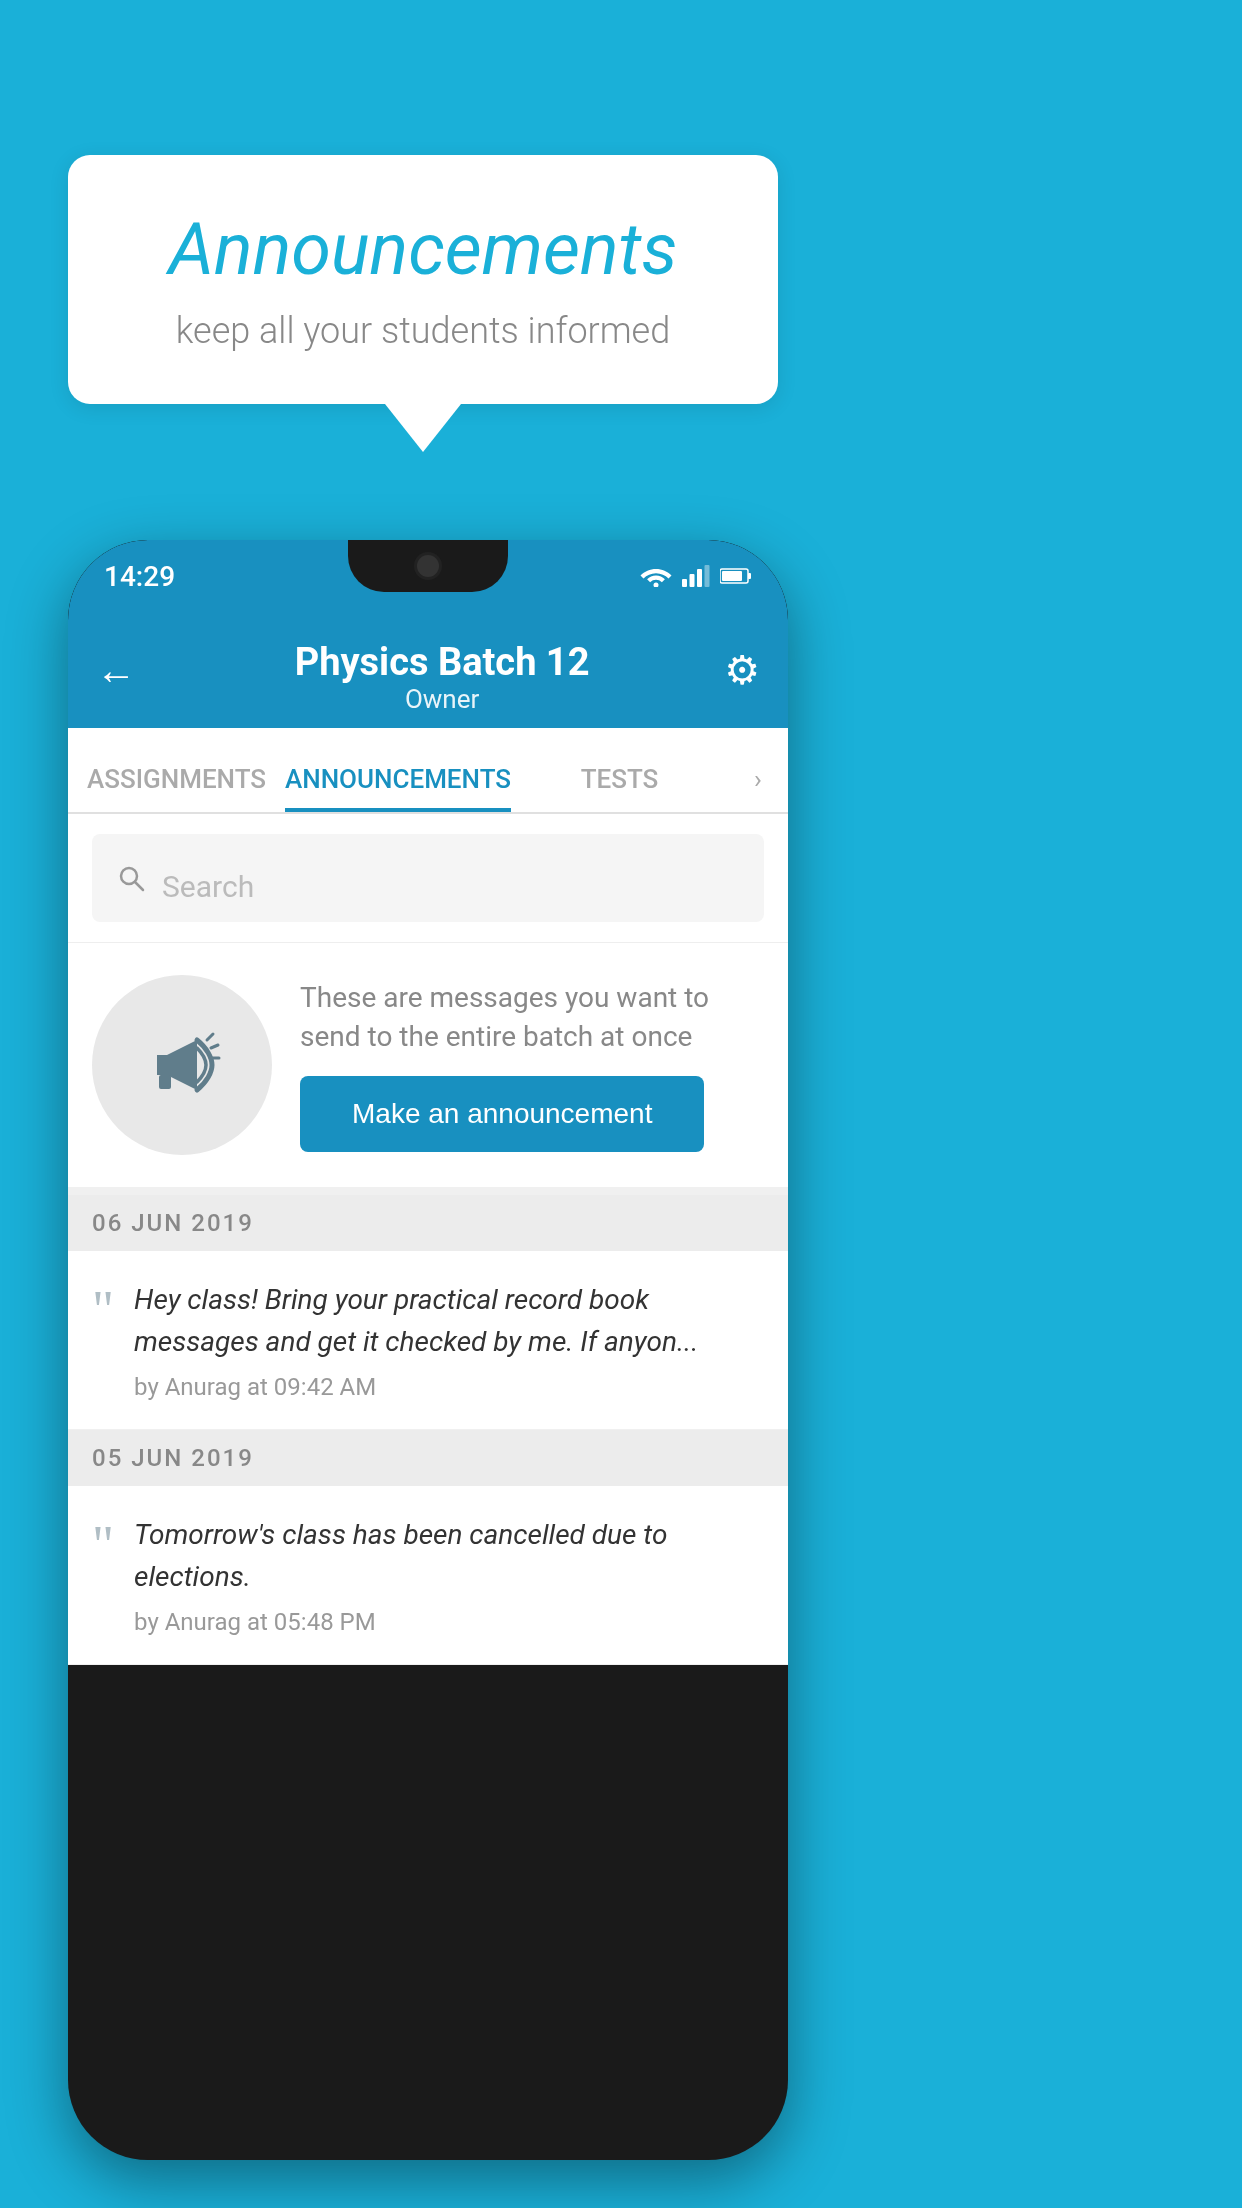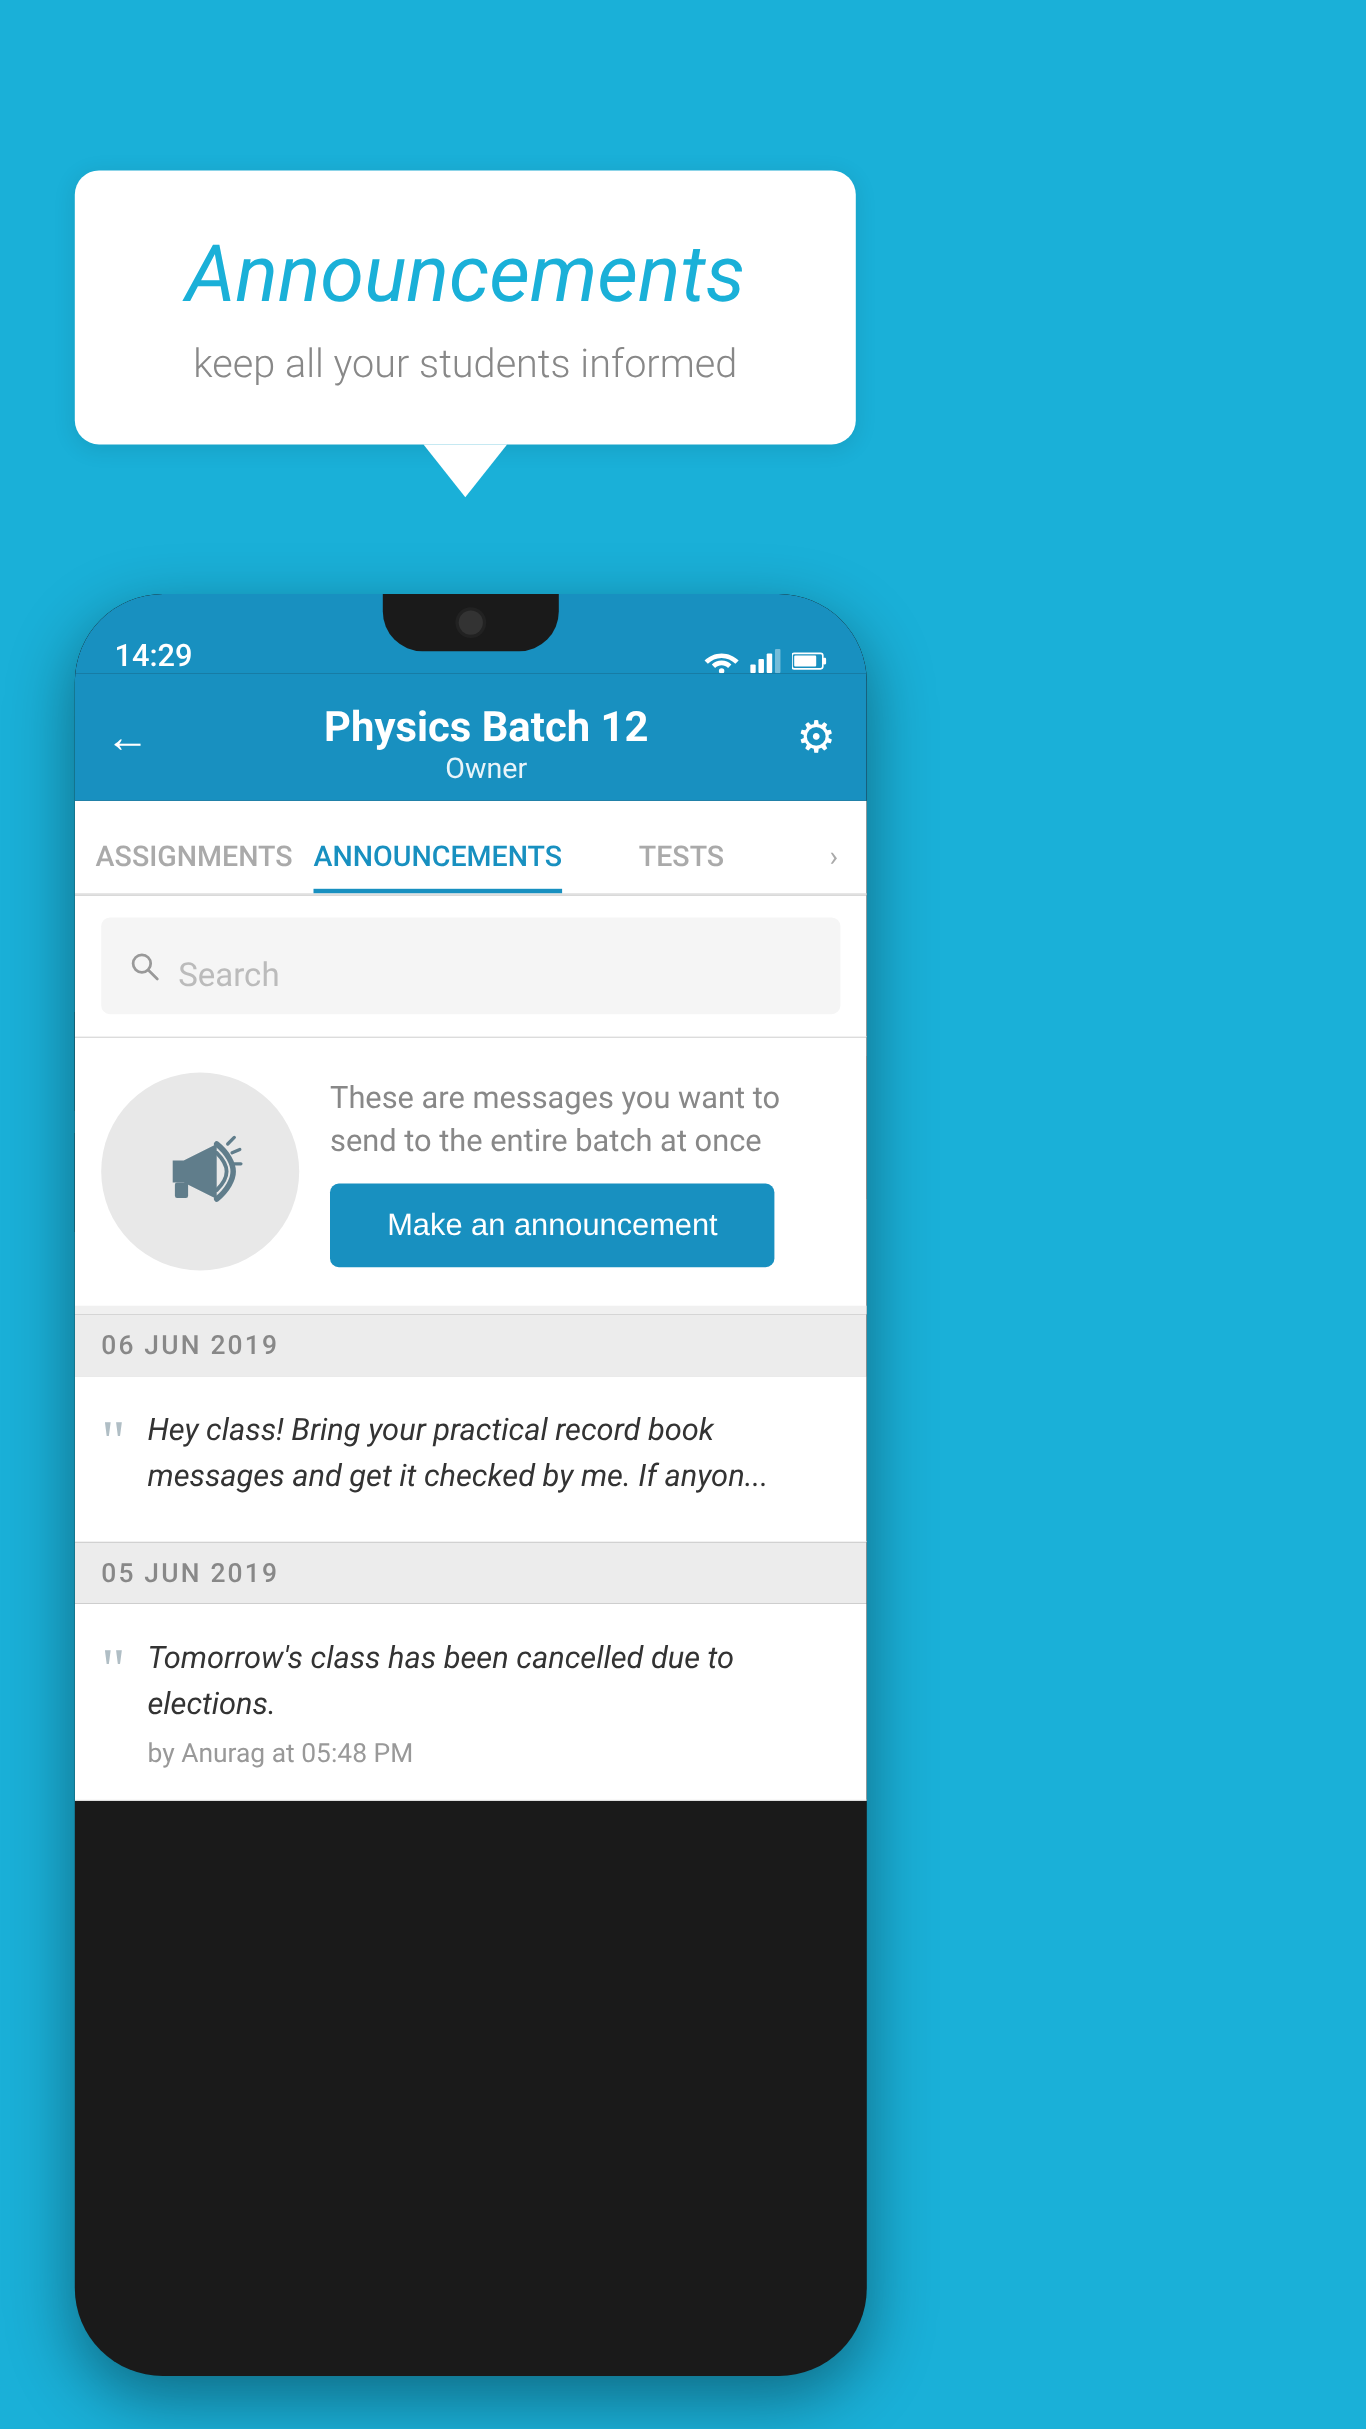--- a/index.html
+++ b/index.html
@@ -65,21 +65,21 @@
       position: absolute;
       top: 0; left: 0; right: 0; bottom: 0;
       border-radius: 80px;
       overflow: hidden;
     }
 
     .status-bar {
       background: #1890c0;
       height: 72px;
       display: flex;
-      align-items: flex-end;
+      align-items: center;
       justify-content: space-between;
       padding: 0 36px;
       position: relative;
     }
 
     .status-time {
       font-size: 28px;
       color: white;
       font-weight: 500;
     }
@@ -439,20 +439,21 @@
         <button class="make-announcement-btn">Make an announcement</button>
       </div>
     </div>
 
     <div class="date-separator">06  JUN  2019</div>
 
     <div class="announcement-item">
       <div class="quote-icon">"</div>
       <div class="announcement-content">
         <div class="announcement-text">Hey class! Bring your practical record book messages and get it checked by me. If anyon...</div>
+        <div class="announcement-meta">by Anurag at 09:42 AM</div>
       </div>
     </div>
 
     <div class="date-separator">05  JUN  2019</div>
 
     <div class="announcement-item">
       <div class="quote-icon">"</div>
       <div class="announcement-content">
         <div class="announcement-text">Tomorrow's class has been cancelled due to elections.</div>
         <div class="announcement-meta">by Anurag at 05:48 PM</div>

